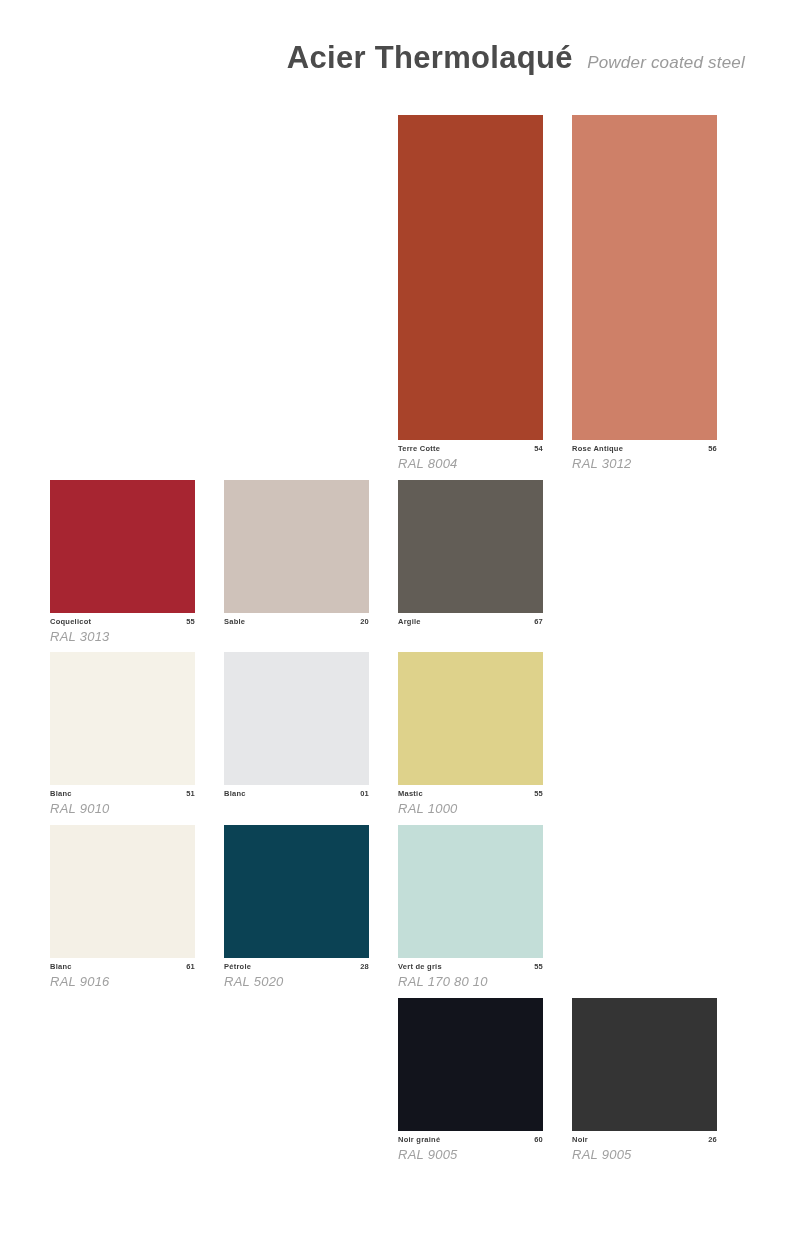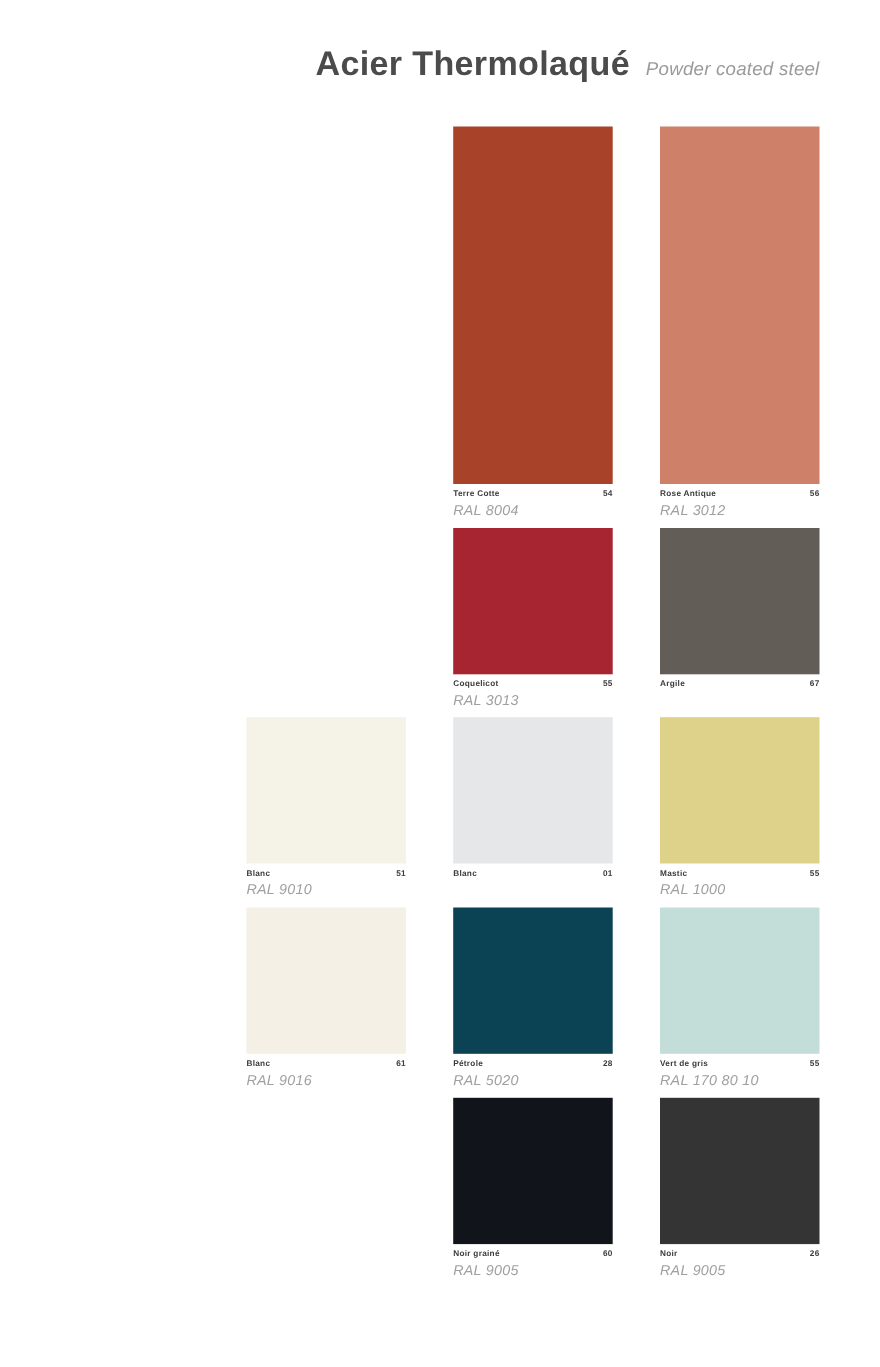--- a/index.html
+++ b/index.html
@@ -41,23 +41,22 @@
 
   
   .grid {
     position: absolute;
     left: 50px;
     top: 115px;
     width: 695px;
   }
   .row {
     display: flex;
-    gap: 43px;
+    gap: 29px;
     margin-bottom: 6px;
-    justify-content: flex-end;
   }
   .cell {
     width: 145px;
     flex: 0 0 145px;
   }
   .cell.empty .swatch,
   .cell.empty .label-wrap { visibility: hidden; }
 
   .swatch {
     width: 145px;
@@ -146,20 +145,30 @@
         <div class="swatch" style="background: rgb(167, 37, 49);"></div>
         <div class="label-wrap">
           <div class="label-top">
             <span class="label-name">Coquelicot</span>
             <span class="label-num">55</span>
           </div>
           <div class="label-ral">RAL 3013</div>
         </div>
       </div>
       <div class="cell">
+        <div class="swatch" style="background: rgb(207, 194, 186);"></div>
+        <div class="label-wrap">
+          <div class="label-top">
+            <span class="label-name">Sable</span>
+            <span class="label-num">20</span>
+          </div>
+          <div class="label-ral"></div>
+        </div>
+      </div>
+      <div class="cell">
         <div class="swatch" style="background: rgb(98, 93, 86);"></div>
         <div class="label-wrap">
           <div class="label-top">
             <span class="label-name">Argile</span>
             <span class="label-num">67</span>
           </div>
           <div class="label-ral"></div>
         </div>
       </div>
     </div>

